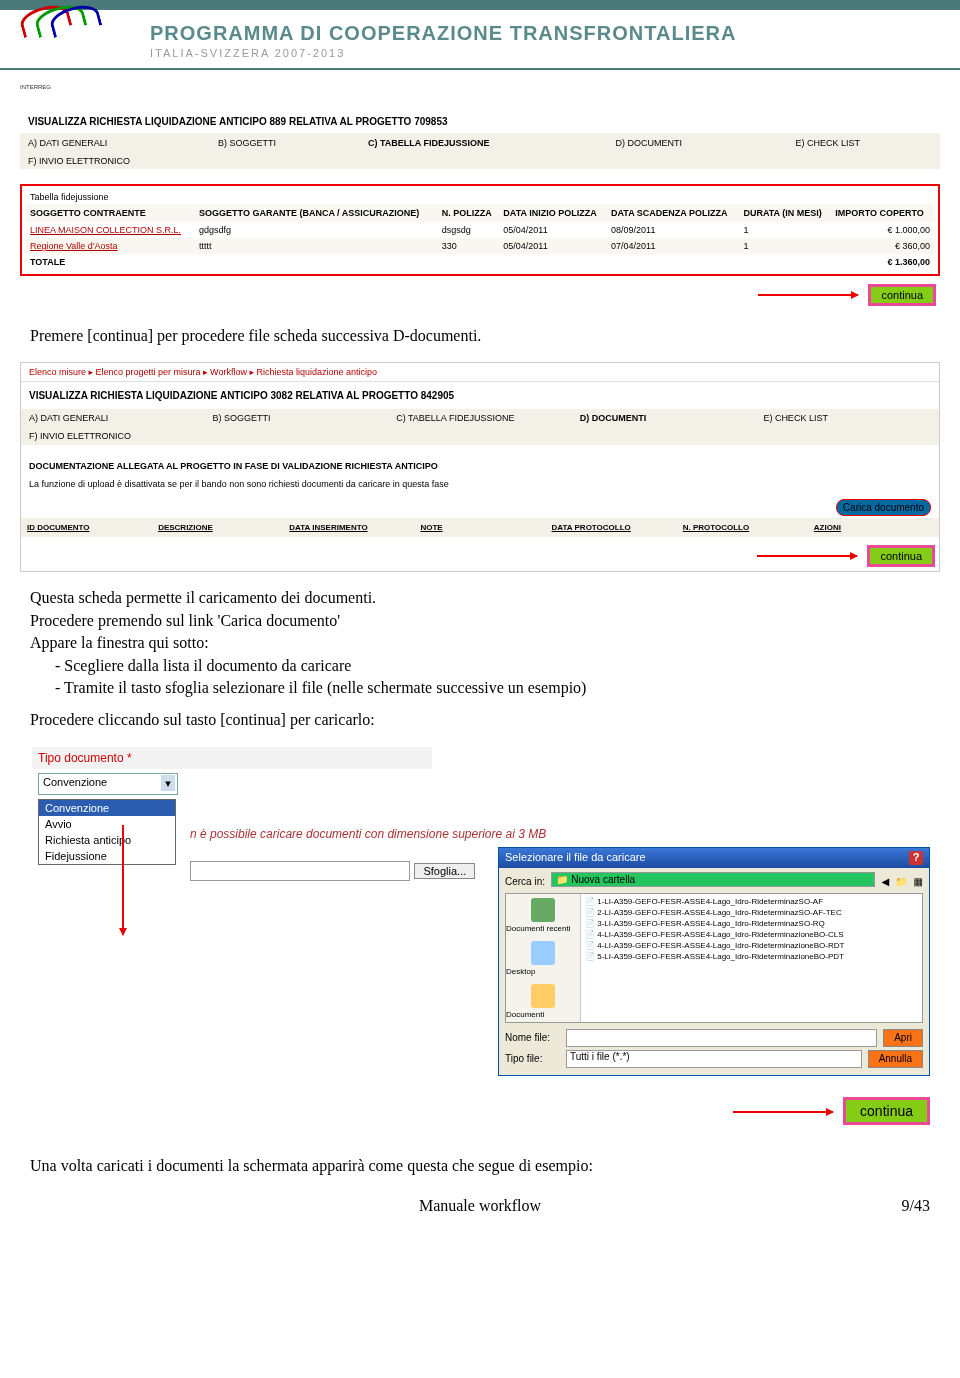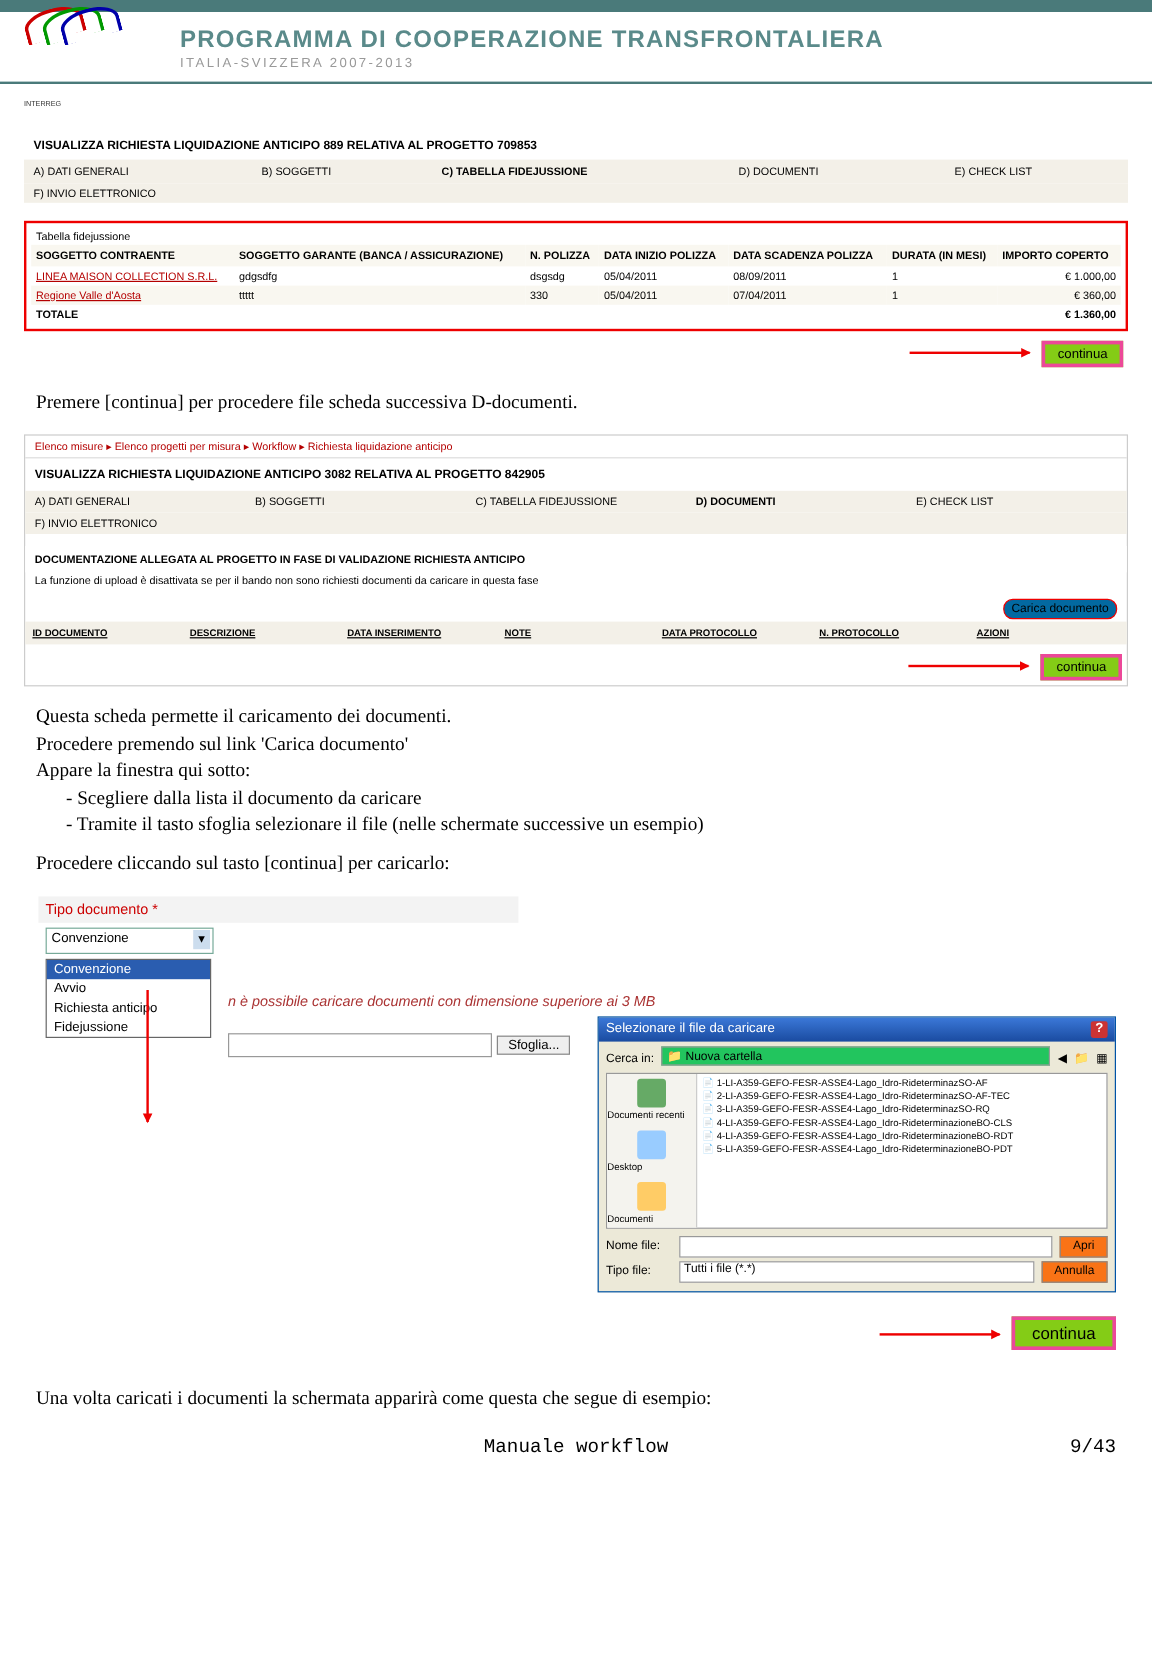--- a/index.html
+++ b/index.html
@@ -88,21 +88,21 @@
   .fd-files div::before { content:"📄 "; }
   .fd-bottom { padding: 4px 6px; }
   .fd-bottom-row { display: flex; align-items: center; gap: 6px; margin-bottom: 3px;}
   .fd-bottom-row label { width: 55px; }
   .fd-bottom-row .inp { flex: 1; border: 1px solid #999; background: #fff; height: 18px; padding: 0 3px;}
   .fd-bottom-row .btn { border: 1px solid #888; background: #f97316; padding: 0 10px; height: 18px; line-height: 16px;}
 
   .continua-final { text-align: right; margin: 10px 30px 30px; }
   .continua-final .continua-btn { font-size: 14px; padding: 3px 14px;}
   
-  .footer { text-align: center; font-family: Liberation Mono, monospace; font-size: 16px; margin: 20px 30px 30px; position: relative;}
+  .footer { text-align: center; font-family: Liberation Serif, serif; font-size: 16px; margin: 20px 30px 30px; position: relative;}
   .footer .pagen { position: absolute; right: 0; }
 </style>
 </head>
 <body>
 
 <div class="header-banner">
   <div class="logo-area">
     <div class="logo-shapes">
       <span class="wave red"></span>
         <span class="wave green"></span>

